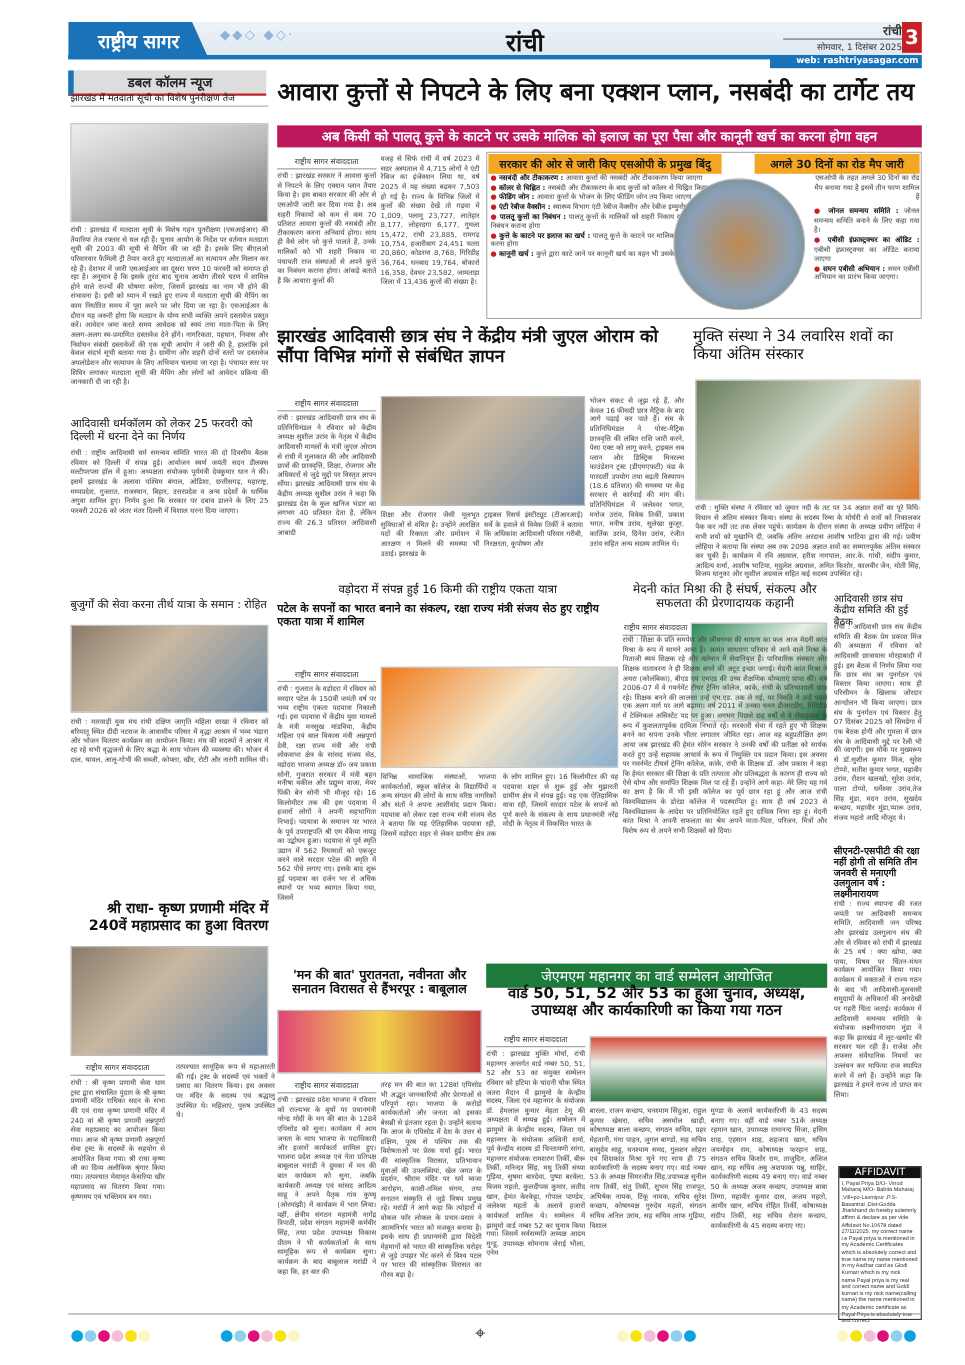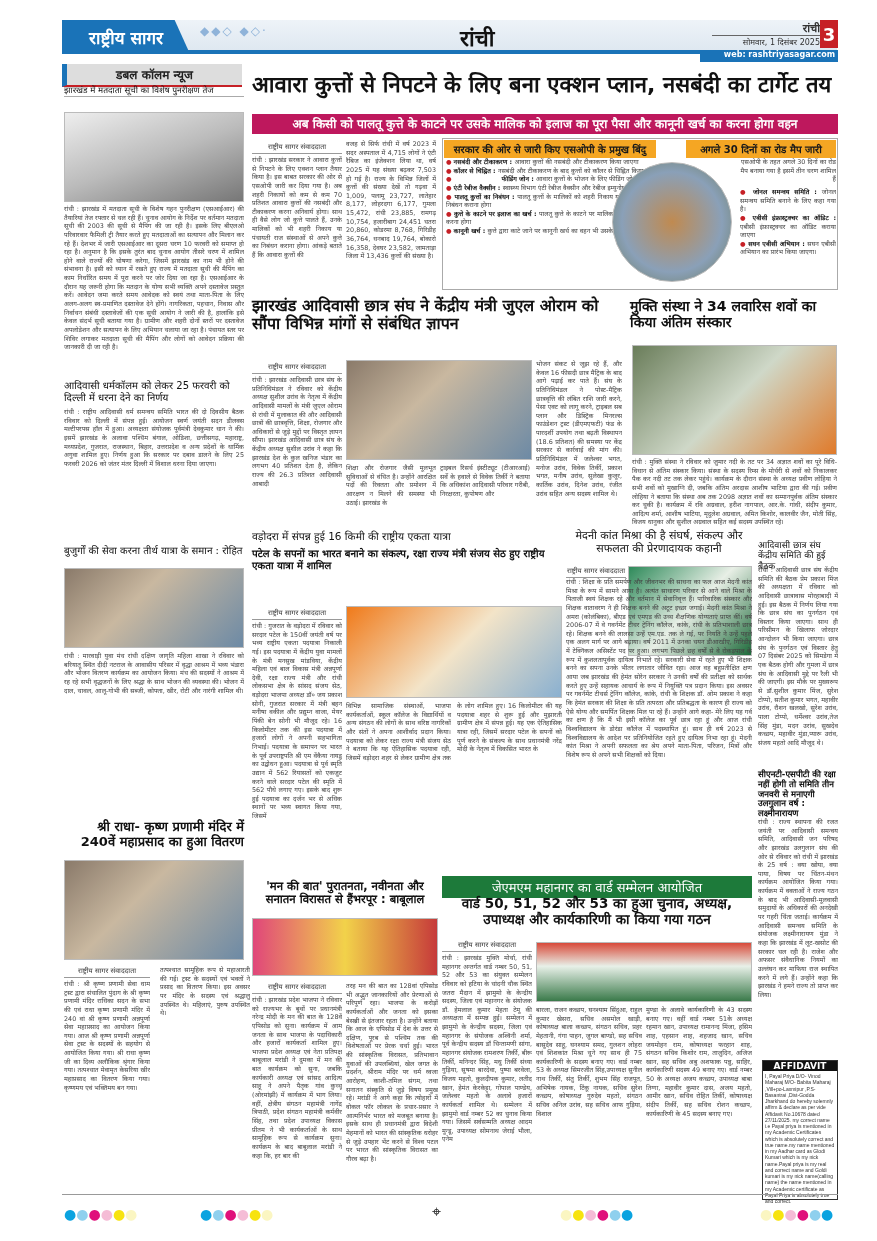--- a/index.html
+++ b/index.html
@@ -16,21 +16,21 @@
 .kicker{background:#ddd;border-left:5px solid #1a73b8;border-bottom:2px solid #c62026;text-align:center;font-weight:bold;font-size:12px;padding:2px 0}
 .headline{font-weight:bold;color:#111;line-height:1.15}
 .bluebar{background:#be185d;color:#fff;font-weight:bold;text-align:center}
 .byline{font-size:7px;text-align:center;border-bottom:1px solid #999;padding-bottom:2px;color:#333}
 .body{font-size:6.4px;line-height:1.35;color:#444;text-align:justify;overflow:hidden}
 .photo{background:linear-gradient(135deg,#8a7a6a,#c9b8a0 40%,#6d8aa5);border:1px solid #bbb}
 .rule{border:1px solid #aaa}
 .orange{background:#f5a623;color:#1a1a1a;font-weight:bold;text-align:center;font-size:10px;padding:2px}
 .green{background:#1d7a3a;color:#fff;text-align:center;font-size:13px;padding:2px}
 .affbox{border:1px solid #333}
-.affhead{background:#111;color:#fff;text-align:center;font-weight:bold;font-size:9px}
+.affhead{background:#111;color:#fff;text-align:center;font-weight:normal;font-size:9px}
 .regdots{font-size:14px;letter-spacing:0}
 .c1{color:#0aa3e0}.c2{color:#8fd0ee}.c3{color:#e0107b}.c4{color:#f5bcd6}.c5{color:#f7e30f}.c6{color:#fbf6c2}
 </style>
 </head>
 <body>
 
 <div class="abs masthead"></div>
 <div class="abs brand">राष्ट्रीय सागर</div>
 <div class="abs dots">◆◆◇ ◆◇·</div>
 <div class="abs city">रांची</div>
@@ -55,21 +55,21 @@
 <div class="abs bluebar" style="left:252px;top:114px;width:586px;height:20px;font-size:12px;line-height:20px">अब किसी को पालतू कुत्ते के काटने पर उसके मालिक को इलाज का पूरा पैसा और कानूनी खर्च का करना होगा वहन</div>
 <div class="abs byline" style="left:252px;top:142px;width:90px">राष्ट्रीय सागर संवाददाता</div>
 <div class="abs body" style="left:252px;top:156px;width:90px;height:125px">रांची : झारखंड सरकार ने आवारा कुत्तों से निपटने के लिए एक्शन प्लान तैयार किया है। इस बाबत सरकार की ओर से एसओपी जारी कर दिया गया है। अब शहरी निकायों को कम से कम 70 प्रतिशत आवारा कुत्तों की नसबंदी और टीकाकरण करना अनिवार्य होगा। साथ ही वैसे लोग जो कुत्ते पालते हैं, उनके मालिकों को भी शहरी निकाय या पंचायती राज संस्थाओं से अपने कुत्ते का निबंधन कराना होगा। आंकड़े बताते हैं कि आवारा कुत्तों की</div>
 <div class="abs body" style="left:346px;top:140px;width:90px;height:141px">वजह से सिर्फ रांची में वर्ष 2023 में सदर अस्पताल में 4,715 लोगों ने एंटी रैबिज का इंजेक्शन लिया था, वर्ष 2025 में यह संख्या बढ़कर 7,503 हो गई है। राज्य के विभिन्न जिलों में कुत्तों की संख्या देखें तो गढ़वा में 1,009, पलामू 23,727, लातेहार 8,177, लोहरदगा 6,177, गुमला 15,472, रांची 23,885, रामगढ़ 10,754, हजारीबाग 24,451 चतरा 20,860, कोडरमा 8,768, गिरिडीह 36,764, धनबाद 19,764, बोकारो 16,358, देवघर 23,582, जामताड़ा जिला में 13,436 कुत्तों की संख्या है।</div>
 
 <div class="abs rule" style="left:442px;top:138px;width:396px;height:152px"></div>
 <div class="abs orange" style="left:444px;top:140px;width:212px">सरकार की ओर से जारी किए एसओपी के प्रमुख बिंदु</div>
 <div class="abs body" style="left:446px;top:158px;width:235px;height:128px" id="sop-list">
     <div><span style="color: rgb(198, 32, 38);">● </span><b style="color: rgb(17, 17, 17);">नसबंदी और टीकाकरण : </b><span>आवारा कुत्तों की नसबंदी और टीकाकरण किया जाएगा</span></div>
     <div><span style="color: rgb(198, 32, 38);">● </span><b style="color: rgb(17, 17, 17);">कॉलर से चिह्नित : </b><span>नसबंदी और टीकाकरण के बाद कुत्तों को कॉलर से चिह्नित किया जाएगा</span></div>
-    <div><span style="color: rgb(198, 32, 38);">● </span><b style="color: rgb(17, 17, 17); margin-left: 48px;">फीडिंग जोन : </b><span>आवारा कुत्तों के भोजन के लिए फीडिंग जोन तय किया जाएगा</span></div>
+    <div><span style="color: rgb(198, 32, 38);">● </span><b style="color: rgb(17, 17, 17);">फीडिंग जोन : </b><span>आवारा कुत्तों के भोजन के लिए फीडिंग जोन तय किया जाएगा</span></div>
     <div><span style="color: rgb(198, 32, 38);">● </span><b style="color: rgb(17, 17, 17);">एंटी रेबीज वैक्सीन : </b><span>स्वास्थ्य विभाग एंटी रेबीज वैक्सीन और रेबीज इम्युनोग्लोबिन उपलब्ध कराएगा</span></div>
     <div><span style="color: rgb(198, 32, 38);">● </span><b style="color: rgb(17, 17, 17);">पालतू कुत्तों का निबंधन : </b><span>पालतू कुत्तों के मालिकों को शहरी निकाय या पंचायती राज संस्थाओं से निबंधन कराना होगा</span></div>
     <div><span style="color: rgb(198, 32, 38);">● </span><b style="color: rgb(17, 17, 17);">कुत्ते के काटने पर इलाज का खर्च : </b><span>पालतू कुत्ते के काटने पर मालिक को इलाज का पूरा खर्च वहन करना होगा</span></div>
     <div><span style="color: rgb(198, 32, 38);">● </span><b style="color: rgb(17, 17, 17);">कानूनी खर्च : </b><span>कुत्ते द्वारा काटे जाने पर कानूनी खर्च का वहन भी उसके मालिक को करना होगा।</span></div>
   </div>
 <div class="abs photo" style="left:612px;top:162px;width:120px;height:120px;border-radius:50%;background:radial-gradient(circle,#c08a50,#8aa0b8 60%,#6a7a5a)"></div>
 <div class="abs orange" style="left:686px;top:140px;width:150px">अगले 30 दिनों का रोड मैप जारी</div>
 <div class="abs body" style="left:740px;top:158px;width:96px;height:28px;text-align:right">एसओपी के तहत अगले 30 दिनों का रोड मैप बनाया गया है इसमें तीन चरण शामिल हैं</div>
 <div class="abs body" style="left:740px;top:188px;width:96px;height:98px" id="road-list">
     <div><span style="color: rgb(198, 32, 38);">● </span><b style="color: rgb(17, 17, 17);">जोनल समन्वय समिति : </b><span>जोनल समन्वय समिति बनाने के लिए कहा गया है।</span></div>
@@ -78,25 +78,25 @@
   </div>
 
 <div class="abs headline" style="left:252px;top:297px;width:370px;font-size:16px">झारखंड आदिवासी छात्र संघ ने केंद्रीय मंत्री जुएल ओराम को सौंपा विभिन्न मांगों से संबंधित ज्ञापन</div>
 <div class="abs byline" style="left:252px;top:362px;width:90px">राष्ट्रीय सागर संवाददाता</div>
 <div class="abs body" style="left:252px;top:376px;width:90px;height:150px">रांची : झारखंड आदिवासी छात्र संघ के प्रतिनिधिमंडल ने रविवार को केंद्रीय अध्यक्ष सुशील उरांव के नेतृत्व में केंद्रीय आदिवासी मामलों के मंत्री जुएल ओराम से रांची में मुलाकात की और आदिवासी छात्रों की छात्रवृत्ति, शिक्षा, रोजगार और अधिकारों से जुड़े मुद्दों पर विस्तृत ज्ञापन सौंपा। झारखंड आदिवासी छात्र संघ के केंद्रीय अध्यक्ष सुशील उरांव ने कहा कि झारखंड देश के कुल खनिज भंडार का लगभग 40 प्रतिशत देता है, लेकिन राज्य की 26.3 प्रतिशत आदिवासी आबादी</div>
 <div class="abs photo" style="left:346px;top:360px;width:186px;height:100px"></div>
 <div class="abs body" style="left:346px;top:464px;width:90px;height:62px">शिक्षा और रोजगार जैसी मूलभूत सुविधाओं से वंचित है। उन्होंने आरक्षित पदों की रिक्तता और प्रमोशन में आरक्षण न मिलने की समस्या भी उठाई। झारखंड के</div>
 <div class="abs body" style="left:440px;top:464px;width:90px;height:62px">ट्राइबल रिसर्च इंस्टीट्यूट (टीआरआई) सर्वे के हवाले से विवेक तिर्की ने बताया कि अधिकांश आदिवासी परिवार गरीबी, निरक्षरता, कुपोषण और</div>
 <div class="abs body" style="left:536px;top:360px;width:86px;height:166px">भोजन संकट से जूझ रहे हैं, और केवल 16 फीसदी छात्र मैट्रिक के बाद आगे पढ़ाई कर पाते हैं। संघ के प्रतिनिधिमंडल ने पोस्ट-मैट्रिक छात्रवृत्ति की लंबित राशि जारी करने, पेसा एक्ट को लागू करने, ट्राइबल सब प्लान और डिस्ट्रिक मिनरल्स फाउंडेशन ट्रस्ट (डीएमएफटी) फंड के पारदर्शी उपयोग तथा बढ़ती विस्थापन (18.6 प्रतिशत) की समस्या पर केंद्र सरकार से कार्रवाई की मांग की। प्रतिनिधिमंडल में जलेश्वर भगत, मनोज उरांव, विवेक तिर्की, प्रकाश भगत, मनीष उरांव, सुलेखा कुजूर, कार्तिक उरांव, दिनेश उरांव, रंजीत उरांव सहित अन्य सदस्य शामिल थे।</div>
 
-<div class="abs headline" style="left:630px;top:298px;width:208px;font-size:14px;font-weight:bold">मुक्ति संस्था ने 34 लवारिस शवों का किया अंतिम संस्कार</div>
+<div class="abs headline" style="left:630px;top:298px;width:208px;font-size:14px;font-weight:normal">मुक्ति संस्था ने 34 लवारिस शवों का किया अंतिम संस्कार</div>
 <div class="abs photo" style="left:632px;top:345px;width:205px;height:110px;background:linear-gradient(135deg,#6a7d5a,#cfd8c8 50%,#e07a2a)"></div>
 <div class="abs body" style="left:632px;top:458px;width:205px;height:68px">रांची : मुक्ति संस्था ने रविवार को जुमार नदी के तट पर 34 अज्ञात शवों का पूरे विधि-विधान से अंतिम संस्कार किया। संस्था के सदस्य रिम्स के मोर्चरी से शवों को निकालकर पैक कर नदी तट तक लेकर पहुंचे। कार्यक्रम के दौरान संस्था के अध्यक्ष प्रवीण लोहिया ने सभी शवों को मुखाग्नि दी, जबकि अंतिम अरदास आशीष भाटिया द्वारा की गई। प्रवीण लोहिया ने बताया कि संस्था अब तक 2098 अज्ञात शवों का सम्मानपूर्वक अंतिम संस्कार कर चुकी है। कार्यक्रम में रवि अग्रवाल, हरीश नागपाल, आर.के. गांधी, संदीप कुमार, आदित्य शर्मा, आशीष भाटिया, मृदुलेश अग्रवाल, अमित किशोर, कालवीर जैन, मोती सिंह, विजय धानुका और सुशील अग्रवाल सहित कई सदस्य उपस्थित रहे।</div>
 
-<div class="abs headline" style="left:252px;top:530px;width:310px;font-size:10.5px;font-weight:normal;text-align:left">वड़ोदरा में संपन्न हुई 16 किमी की राष्ट्रीय एकता यात्रा</div>
+<div class="abs headline" style="left:252px;top:530px;width:310px;font-size:10.5px;font-weight:normal;text-align:center">वड़ोदरा में संपन्न हुई 16 किमी की राष्ट्रीय एकता यात्रा</div>
 <div class="abs headline" style="left:252px;top:548px;width:310px;font-size:10px;">पटेल के सपनों का भारत बनाने का संकल्प, रक्षा राज्य मंत्री संजय सेठ हुए राष्ट्रीय एकता यात्रा में शामिल</div>
 <div class="abs byline" style="left:252px;top:608px;width:90px">राष्ट्रीय सागर संवाददाता</div>
 <div class="abs photo" style="left:346px;top:606px;width:216px;height:92px;background:linear-gradient(135deg,#f07a1a,#f3e4c8 50%,#8ab0d0)"></div>
 <div class="abs body" style="left:252px;top:622px;width:90px;height:200px">रांची : गुजरात के वड़ोदरा में रविवार को सरदार पटेल के 150वीं जयंती वर्ष पर भव्य राष्ट्रीय एकता पदयात्रा निकाली गई। इस पदयात्रा में केंद्रीय युवा मामलों के मंत्री मनसुख मांडविया, केंद्रीय महिला एवं बाल विकास मंत्री अन्नपूर्णा देवी, रक्षा राज्य मंत्री और रांची लोकसभा क्षेत्र के सांसद संजय सेठ, वड़ोदरा भाजपा अध्यक्ष डॉ० जय प्रकाश सोनी, गुजरात सरकार में मंत्री बहन मनीषा वकील और प्रद्युम्न वाजा, मेयर पिंकी बेन सोनी भी मौजूद रहे। 16 किलोमीटर तक की इस पदयात्रा में हजारों लोगों ने अपनी सहभागिता निभाई। पदयात्रा के समापन पर भारत के पूर्व उपराष्ट्रपति श्री एम वेंकैया नायडू का उद्बोधन हुआ। पदयात्रा से पूर्व स्मृति उद्यान में 562 रियासतों को एकजुट करने वाले सरदार पटेल की स्मृति में 562 पौधे लगाए गए। इसके बाद शुरू हुई पदयात्रा का दर्जन भर से अधिक स्थानों पर भव्य स्वागत किया गया, जिसमें</div>
 <div class="abs body" style="left:346px;top:702px;width:216px;height:120px;column-count:2;column-gap:6px">विभिन्न सामाजिक संस्थाओं, भाजपा कार्यकर्ताओं, स्कूल कॉलेज के विद्यार्थियों व अन्य संगठन की लोगों के साथ वरिष्ठ नागरिकों और संतों ने अपना आशीर्वाद प्रदान किया। पदयात्रा को लेकर रक्षा राज्य मंत्री संजय सेठ ने बताया कि यह ऐतिहासिक पदयात्रा रही, जिसमें वड़ोदरा शहर से लेकर ग्रामीण क्षेत्र तक के लोग शामिल हुए। 16 किलोमीटर की यह पदयात्रा शहर से शुरू हुई और मुझारती ग्रामीण क्षेत्र में संपन्न हुई। यह एक ऐतिहासिक यात्रा रही, जिसमें सरदार पटेल के सपनों को पूर्ण करने के संकल्प के साथ प्रधानमंत्री नरेंद्र मोदी के नेतृत्व में विकसित भारत के</div>
 
 <div class="abs headline" style="left:566px;top:530px;width:186px;font-size:11px;font-weight:normal;text-align:center">मेदनी कांत मिश्रा की है संघर्ष, संकल्प और सफलता की प्रेरणादायक कहानी</div>
 <div class="abs byline" style="left:566px;top:566px;width:60px">राष्ट्रीय सागर संवाददाता</div>
 <div class="abs photo" style="left:628px;top:566px;width:124px;height:90px;background:linear-gradient(135deg,#2e8a5a,#e8efe6 50%,#1d6a3a)"></div>
 <div class="abs body" style="left:566px;top:578px;width:186px;height:290px">रांची : शिक्षा के प्रति समर्पण और जीवनभर की साधना का फल आज मेदनी कांत मिश्रा के रूप में सामने आया है। अत्यंत साधारण परिवार से आने वाले मिश्रा के पिताजी स्वयं शिक्षक रहे और वर्तमान में सेवानिवृत्त हैं। पारिवारिक संस्कार और शिक्षक वातावरण ने ही शिक्षक बनने की अटूट इच्छा जगाई। मेदनी कांत मिश्रा ने अमरा (कोलंबिका), बीएड एवं एमएड की उच्च शैक्षणिक योग्यताएं प्राप्त कीं। वर्ष 2006-07 में वे गवर्नमेंट टीचर ट्रेनिंग कॉलेज, कांके, रांची के प्रतिभाशाली छात्र रहे। शिक्षक बनने की लालसा उन्हें एम.एड. तक ले गई, पर नियति ने उन्हें पहले एक अलग मार्ग पर आगे बढ़ाया। वर्ष 2011 में उनका चयन डीआरडीए, गिरिडीह में टेक्निकल असिस्टेंट पद पर हुआ। लगभग पिछले छह वर्षों से वे रोकड़पाल के रूप में कुशलतापूर्वक दायित्व निभाते रहे। सरकारी सेवा में रहते हुए भी शिक्षक बनने का सपना उनके भीतर लगातार जीवित रहा। आज वह बहुप्रतीक्षित क्षण आया जब झारखंड की हेमंत सोरेन सरकार ने उनकी वर्षों की प्रतीक्षा को सार्थक करते हुए उन्हें सहायक आचार्य के रूप में नियुक्ति पत्र प्रदान किया। इस अवसर पर गवर्नमेंट टीचर्स ट्रेनिंग कॉलेज, कांके, रांची के शिक्षक डॉ. ओम प्रकाश ने कहा कि हेमंत सरकार की शिक्षा के प्रति तत्परता और प्रतिबद्धता के कारण ही राज्य को ऐसे योग्य और समर्पित शिक्षक मिल पा रहे हैं। उन्होंने आगे कहा- मेरे लिए यह गर्व का क्षण है कि मैं भी इसी कॉलेज का पूर्व छात्र रहा हूं और आज रांची विश्वविद्यालय के डोरंडा कॉलेज में पदस्थापित हूं। साथ ही वर्ष 2023 से विश्वविद्यालय के आदेश पर प्रतिनियोजित रहते हुए दायित्व निभा रहा हूं। मेदनी कांत मिश्रा ने अपनी सफलता का श्रेय अपने माता-पिता, परिजन, मित्रों और विशेष रूप से अपने सभी शिक्षकों को दिया।</div>

